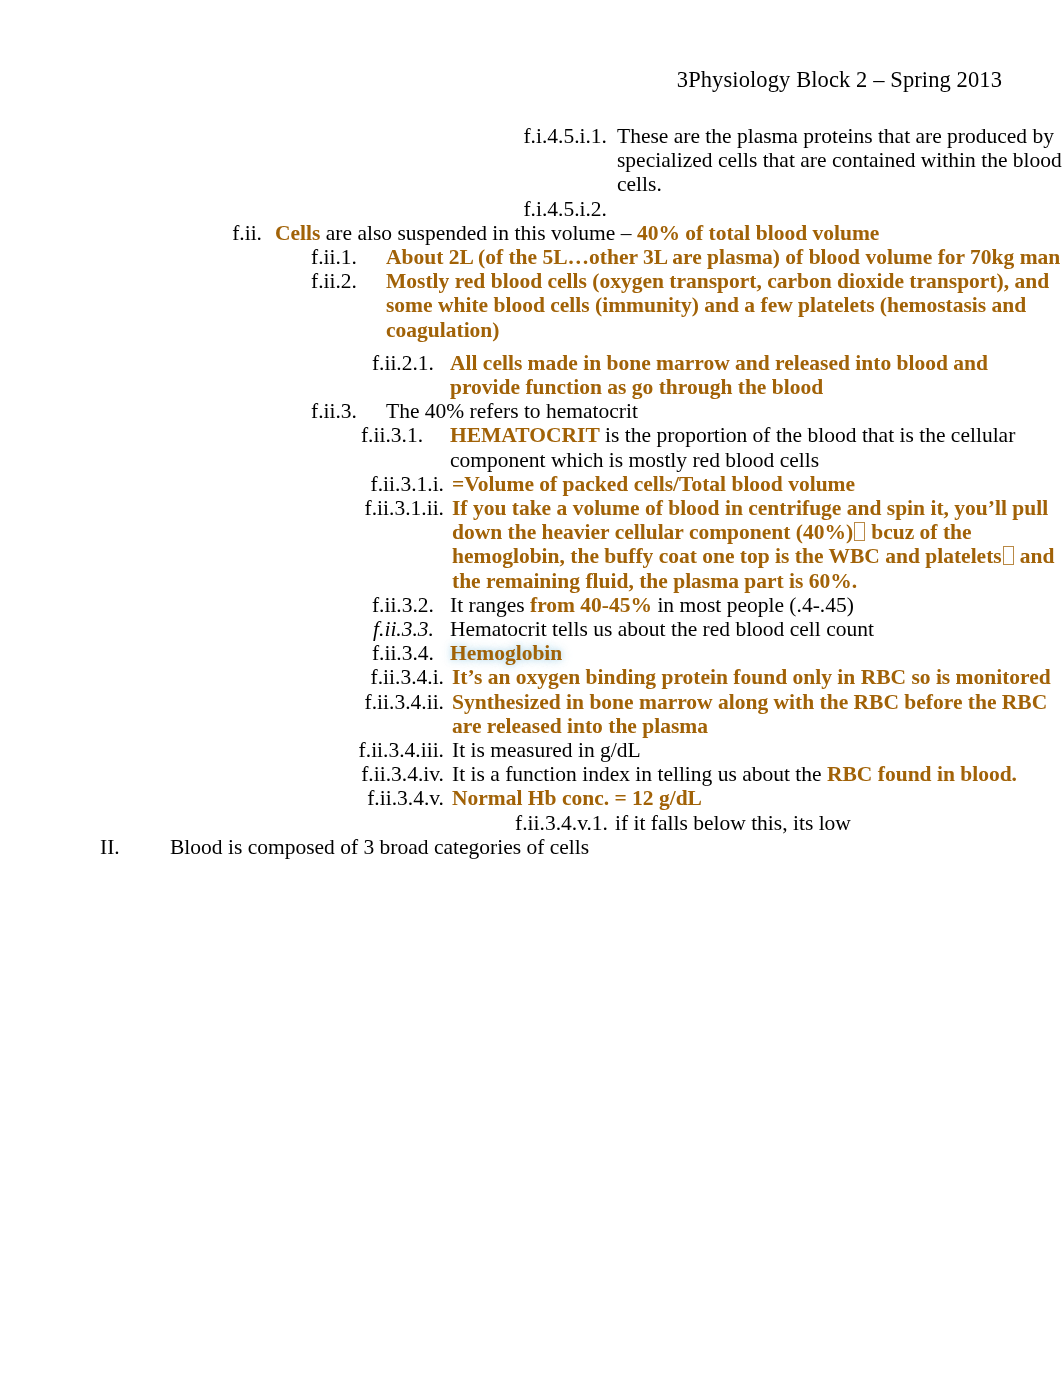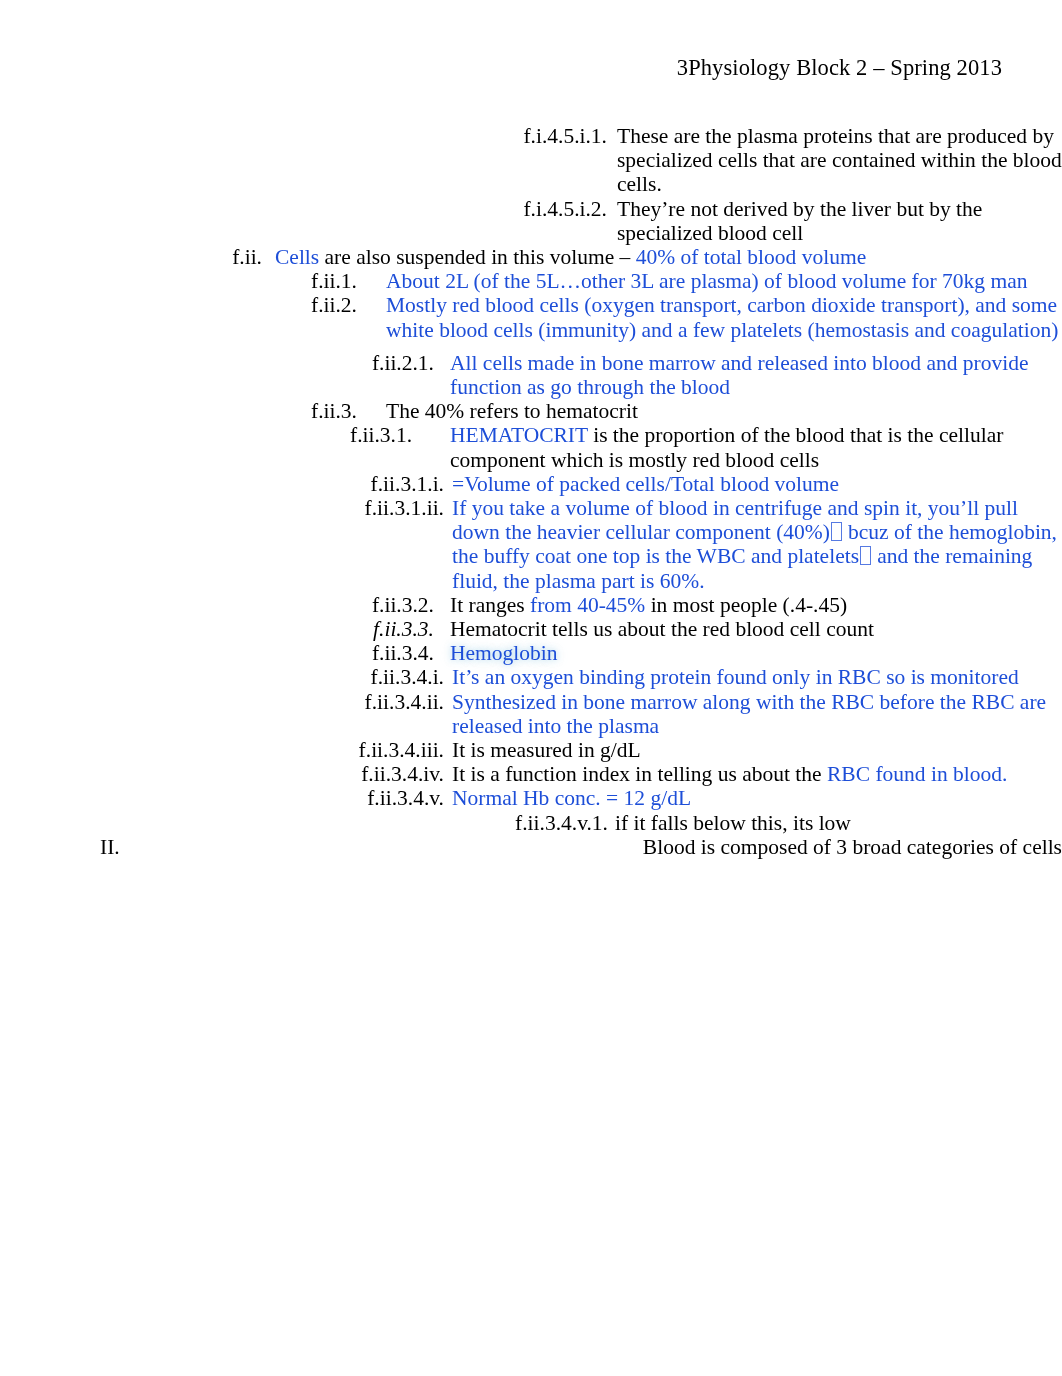--- a/index.html
+++ b/index.html
@@ -16,21 +16,21 @@
     overflow: hidden;
   }
   .page {
     position: relative;
     width: 1062px;
     height: 1376px;
     box-sizing: border-box;
   }
   .header {
     position: absolute;
-    top: 55px;
+    top: 67px;
     right: 60px;
     font-size: 22.5px;
     line-height: 26px;
     white-space: nowrap;
     letter-spacing: 0.1px;
   }
   .body-area {
     position: absolute;
     top: 124px;
     left: 12px;
@@ -46,21 +46,21 @@
   .lbl {
     flex: 0 0 auto;
     text-align: right;
     white-space: nowrap;
     color: #000000;
   }
   .txt {
     flex: 1 1 auto;
     white-space: normal;
   }
-  .teal { color: #1d4ed8; }
+  .teal { color: #a16207; font-weight: bold; }
   .black { color: #000000; }
   .tofu {
     display: inline-block;
     width: 0.42em;
     height: 0.78em;
     border: 1px solid currentColor;
     vertical-align: -0.06em;
     margin: 0 0.04em;
     opacity: 0.75;
   }
@@ -75,21 +75,20 @@
 
   <div class="header">3Physiology Block 2 – Spring 2013</div>
 
   <div class="body-area" id="outline-root">
       <div class="row" style="margin-left: 466px;">
         <span class="lbl" style="width: 129px; text-align: right;">f.i.4.5.i.1.</span>
         <span class="txt" style="padding-left: 10px; width: 395px;"><span class="black">These are the plasma proteins that are produced by specialized cells that are contained within the blood cells.</span></span>
       </div>
       <div class="row" style="margin-left: 466px;">
         <span class="lbl" style="width: 129px; text-align: right;">f.i.4.5.i.2.</span>
-        <span class="txt" style="padding-left: 10px; width: 395px;"><span class="black">They’re not derived by the liver but by the specialized blood cell</span></span>
       </div>
       <div class="row" style="margin-left: 204px;">
         <span class="lbl" style="width: 46px; text-align: right;">f.ii.</span>
         <span class="txt" style="padding-left: 13px; width: 800px;"><span class="teal">Cells</span><span class="black"> are also suspended in this volume – </span><span class="teal">40% of total blood volume</span></span>
       </div>
       <div class="row" style="margin-left: 281px;">
         <span class="lbl" style="width: 64px; text-align: right;">f.ii.1.</span>
         <span class="txt" style="padding-left: 29px; width: 630px;"><span class="teal">About 2L (of the 5L…other 3L are plasma) of blood volume for 70kg man</span></span>
       </div>
       <div class="row" style="margin-left: 281px;">
@@ -98,21 +97,21 @@
       </div>
       <div class="row" style="margin-left: 338px;">
         <span class="lbl" style="width: 84px; text-align: right;">f.ii.2.1.</span>
         <span class="txt" style="padding-left: 16px; width: 578px; margin-top: 9px;"><span class="teal">All cells made in bone marrow and released into blood and provide function as go through the blood</span></span>
       </div>
       <div class="row" style="margin-left: 281px;">
         <span class="lbl" style="width: 64px; text-align: right;">f.ii.3.</span>
         <span class="txt" style="padding-left: 29px; width: 630px;"><span class="black">The 40% refers to hematocrit</span></span>
       </div>
       <div class="row" style="margin-left: 338px;">
-        <span class="lbl" style="width: 84px; text-align: left;">f.ii.3.1.</span>
+        <span class="lbl" style="width: 84px; text-align: center;">f.ii.3.1.</span>
         <span class="txt" style="padding-left: 16px; width: 578px;"><span class="teal">HEMATOCRIT</span><span class="black">   is the proportion of the blood that is the cellular component which is mostly red blood cells</span></span>
       </div>
       <div class="row" style="margin-left: 338px;">
         <span class="lbl" style="width: 94px; text-align: right;">f.ii.3.1.i.</span>
         <span class="txt" style="padding-left: 8px; width: 566px;"><span class="teal">=Volume of packed cells/Total blood volume</span></span>
       </div>
       <div class="row" style="margin-left: 338px;">
         <span class="lbl" style="width: 94px; text-align: right;">f.ii.3.1.ii.</span>
         <span class="txt" style="padding-left: 8px; width: 566px;"><span class="teal">If you take a volume of blood in centrifuge and spin it, you’ll pull down the heavier cellular component (40%)</span><span class="tofu teal"></span><span class="teal"> bcuz of the hemoglobin, the buffy coat one top is the WBC and platelets</span><span class="tofu teal"></span><span class="teal"> and the remaining fluid, the plasma part is 60%.</span></span>
       </div>
@@ -147,17 +146,17 @@
       <div class="row" style="margin-left: 338px;">
         <span class="lbl" style="width: 94px; text-align: right;">f.ii.3.4.v.</span>
         <span class="txt" style="padding-left: 8px; width: 566px;"><span class="teal">Normal Hb conc. = 12 g/dL</span></span>
       </div>
       <div class="row" style="margin-left: 466px;">
         <span class="lbl" style="width: 130px; text-align: right;">f.ii.3.4.v.1.</span>
         <span class="txt" style="padding-left: 7px; width: 420px;"><span class="black">if it falls below this, its low</span></span>
       </div>
       <div class="row" style="margin-left: 88px;">
         <span class="lbl" style="width: 26px; text-align: left;">II.</span>
-        <span class="txt" style="padding-left: 44px; width: 700px; text-align: right;"><span class="black">Blood is composed of 3 broad categories of cells</span></span>
+        <span class="txt" style="padding-left: 44px; width: 700px;"><span class="black">Blood is composed of 3 broad categories of cells</span></span>
       </div>
     </div>
 
 </div>
 
 </body></html>

